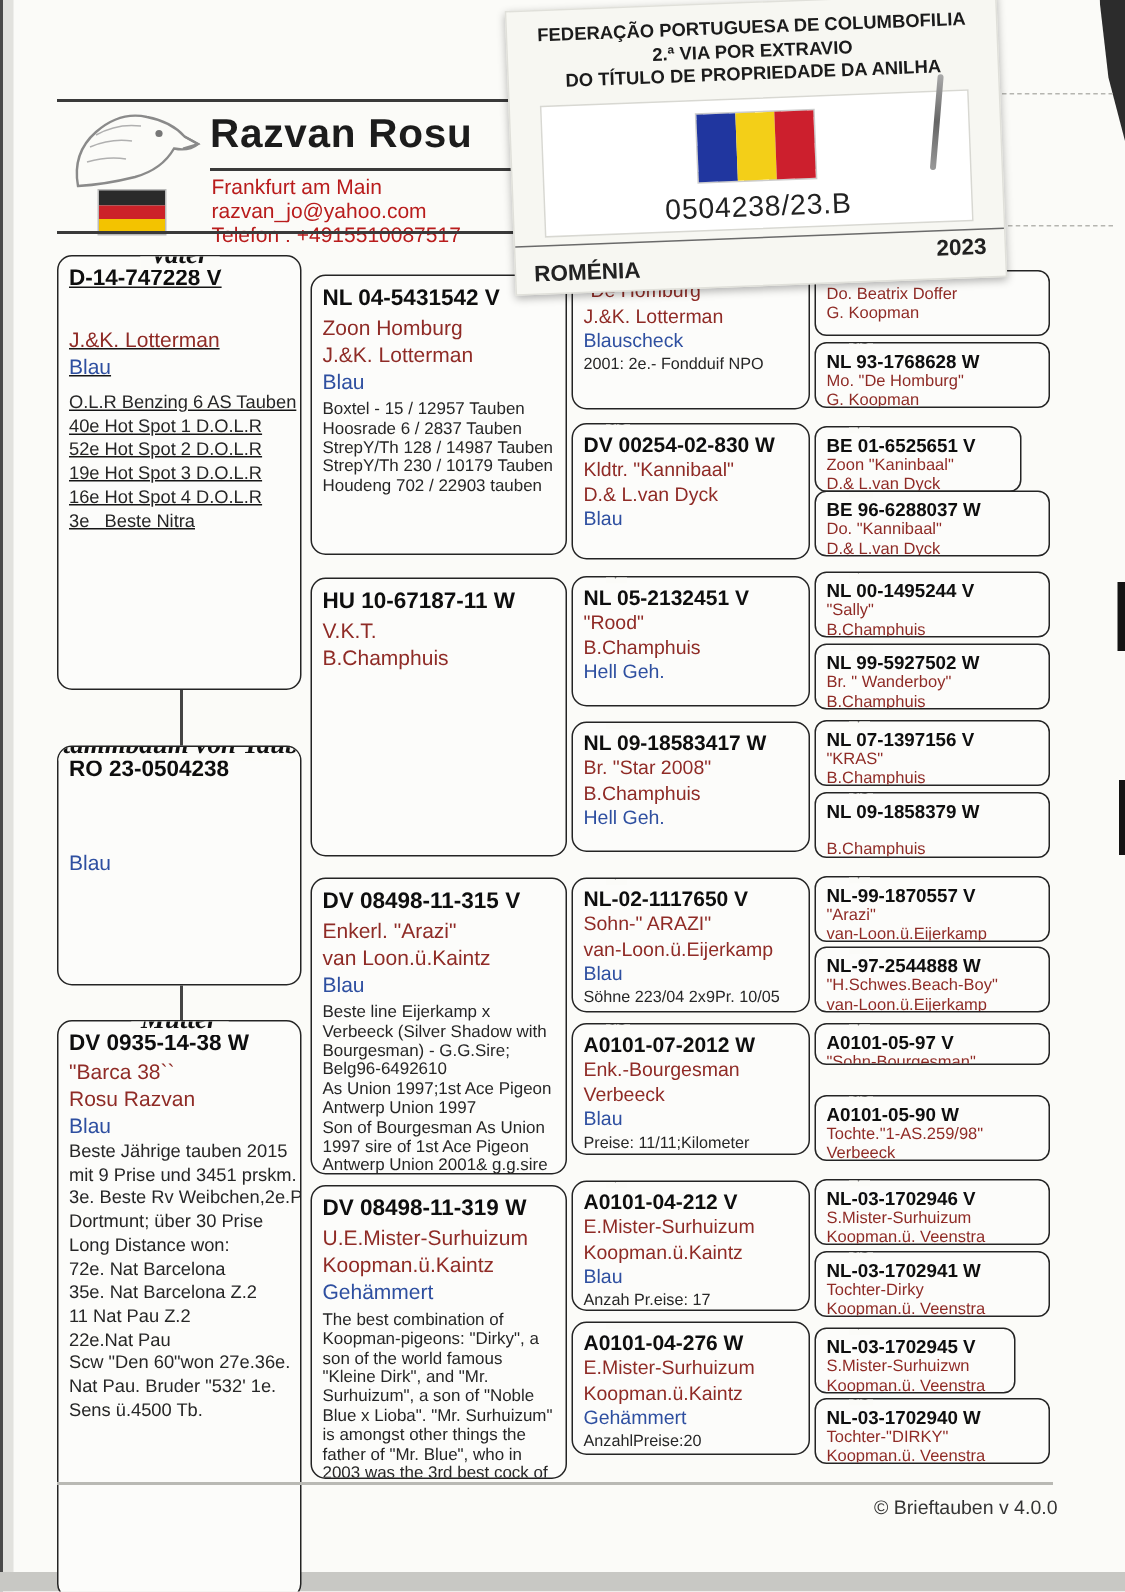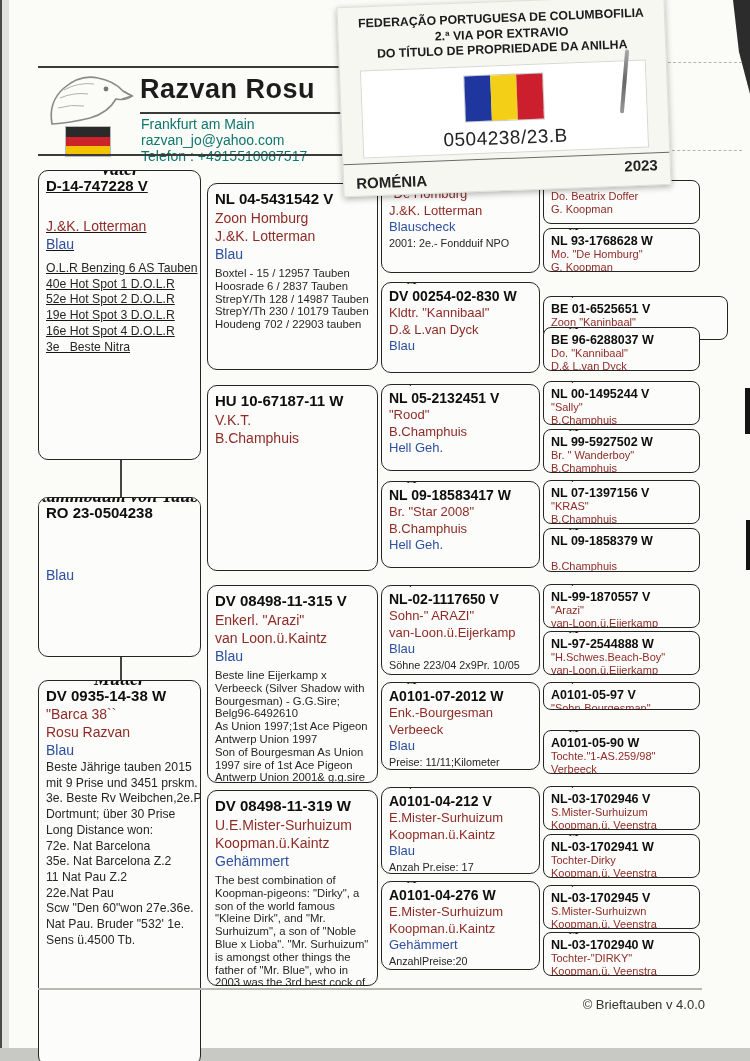--- a/index.html
+++ b/index.html
@@ -15,21 +15,21 @@
   .dash-line{position:absolute;border-top:1.5px dashed #b5b5b0;height:0;}
   
   .hr-top{position:absolute;left:38px;top:66px;width:625px;height:1.5px;background:#3a3a3a;}
   .hr-bot{position:absolute;left:38px;top:154px;width:625px;height:1.5px;background:#3a3a3a;}
   .pigeon{position:absolute;left:44px;top:68px;width:92px;height:60px;}
   .gflag{position:absolute;left:66px;top:127px;width:44px;height:29px;box-shadow:0 0 0 1px #bbb;}
   .gflag div{height:33.33%;}
   .owner-name{position:absolute;left:140px;top:74px;font-size:27px;font-weight:bold;
        letter-spacing:.5px;color:#1c1c1c;}
   .name-rule{position:absolute;left:140px;top:112px;width:205px;height:2px;background:#3a3a3a;}
-  .owner-line{position:absolute;left:141px;font-size:14px;color:#0f766e;}
+  .owner-line{position:absolute;left:141px;font-size:14px;color:#b91c1c;}
   
   .slip{position:absolute;left:340px;top:1px;width:326px;height:188px;background:#f7f7f2;
        transform:rotate(-2.2deg);z-index:6;box-shadow:0 2px 6px rgba(0,0,0,.3);border:1px solid #e0e0da;}
   .fed{margin:9px 6px 0;text-align:center;font-weight:bold;font-size:12.3px;line-height:15.5px;color:#1b1b1b;}
   .ring-label{margin:7px 20px 0;background:#fff;border:1px solid #d8d8d2;height:86px;text-align:center;}
   .rflag{display:inline-block;width:78px;height:45px;margin-top:9px;box-shadow:0 0 0 1px #ccc;font-size:0;}
   .rflag div{display:inline-block;width:26px;height:45px;}
   .slip-ring{font-size:19px;color:#222;margin-top:3px;letter-spacing:.5px;}
   .slip-bottom{position:absolute;left:0;right:0;bottom:4px;border-top:1.5px solid #6a6a6a;
        display:flex;justify-content:space-between;padding:3px 12px 0;}
@@ -317,21 +317,21 @@
       </div>
     </div>
     <div class="pbox g4box" style="left: 543px; top: 228px; width: 157px; height: 44px;">
       <span class="marker" style="left: 22px; top: -8px; font-size: 11.5px;">M</span>
       <div class="inner">
         <div class="ring">NL 93-1768628 W</div>
         <div class="rname">Mo. "De Homburg"</div>
         <div class="rname">G. Koopman</div>
       </div>
     </div>
-    <div class="pbox g4box" style="left: 543px; top: 296px; width: 185px; height: 44px;">
+    <div class="pbox g4box" style="left: 543px; top: 284px; width: 138px; height: 44px;">
       <span class="marker" style="left: 22px; top: -8px; font-size: 11.5px;">V</span>
       <div class="inner">
         <div class="ring">BE 01-6525651 V</div>
         <div class="rname">Zoon "Kaninbaal"</div>
         <div class="rname">D.&amp; L.van Dyck</div>
       </div>
     </div>
     <div class="pbox g4box" style="left: 543px; top: 327px; width: 157px; height: 44px;">
       <span class="marker" style="left: 22px; top: -8px; font-size: 11.5px;">M</span>
       <div class="inner">
@@ -413,21 +413,21 @@
       </div>
     </div>
     <div class="pbox g4box" style="left: 543px; top: 834px; width: 157px; height: 44px;">
       <span class="marker" style="left: 22px; top: -8px; font-size: 11.5px;">M</span>
       <div class="inner">
         <div class="ring">NL-03-1702941 W</div>
         <div class="rname">Tochter-Dirky</div>
         <div class="rname">Koopman.ü. Veenstra</div>
       </div>
     </div>
-    <div class="pbox g4box" style="left: 543px; top: 885px; width: 157px; height: 44px;">
+    <div class="pbox g4box" style="left: 543px; top: 885px; width: 134px; height: 44px;">
       <span class="marker" style="left: 22px; top: -8px; font-size: 11.5px;">V</span>
       <div class="inner">
         <div class="ring">NL-03-1702945 V</div>
         <div class="rname">S.Mister-Surhuizwn</div>
         <div class="rname">Koopman.ü. Veenstra</div>
       </div>
     </div>
     <div class="pbox g4box" style="left: 543px; top: 932px; width: 157px; height: 44px;">
       <span class="marker" style="left: 22px; top: -8px; font-size: 11.5px;">M</span>
       <div class="inner">

